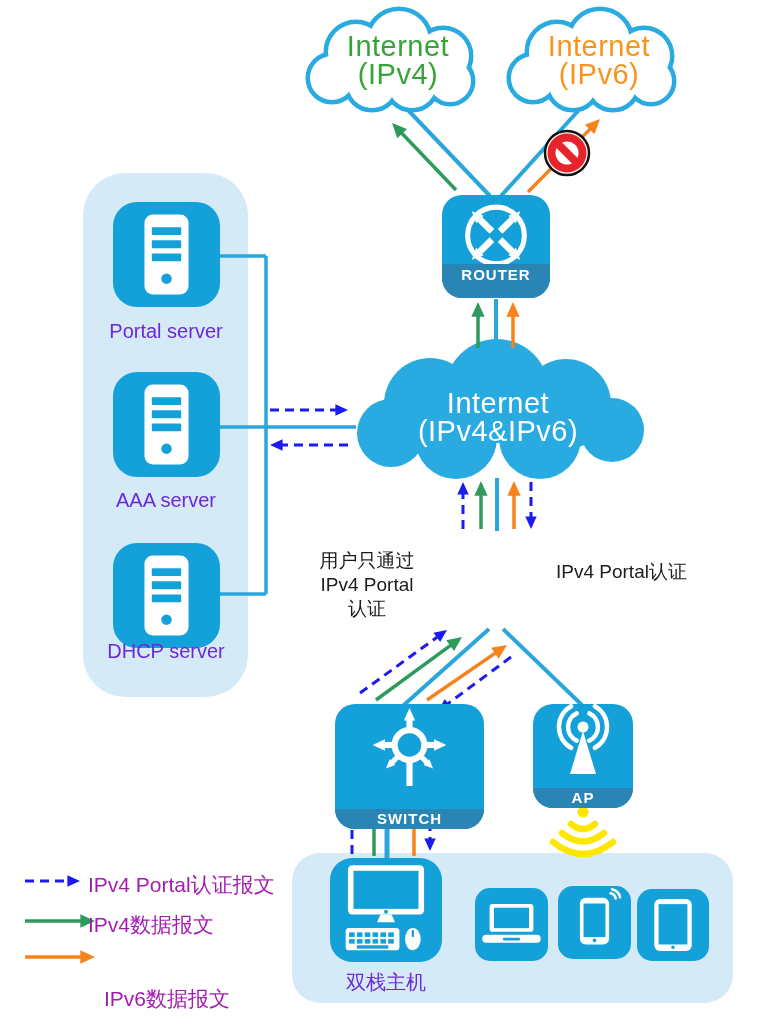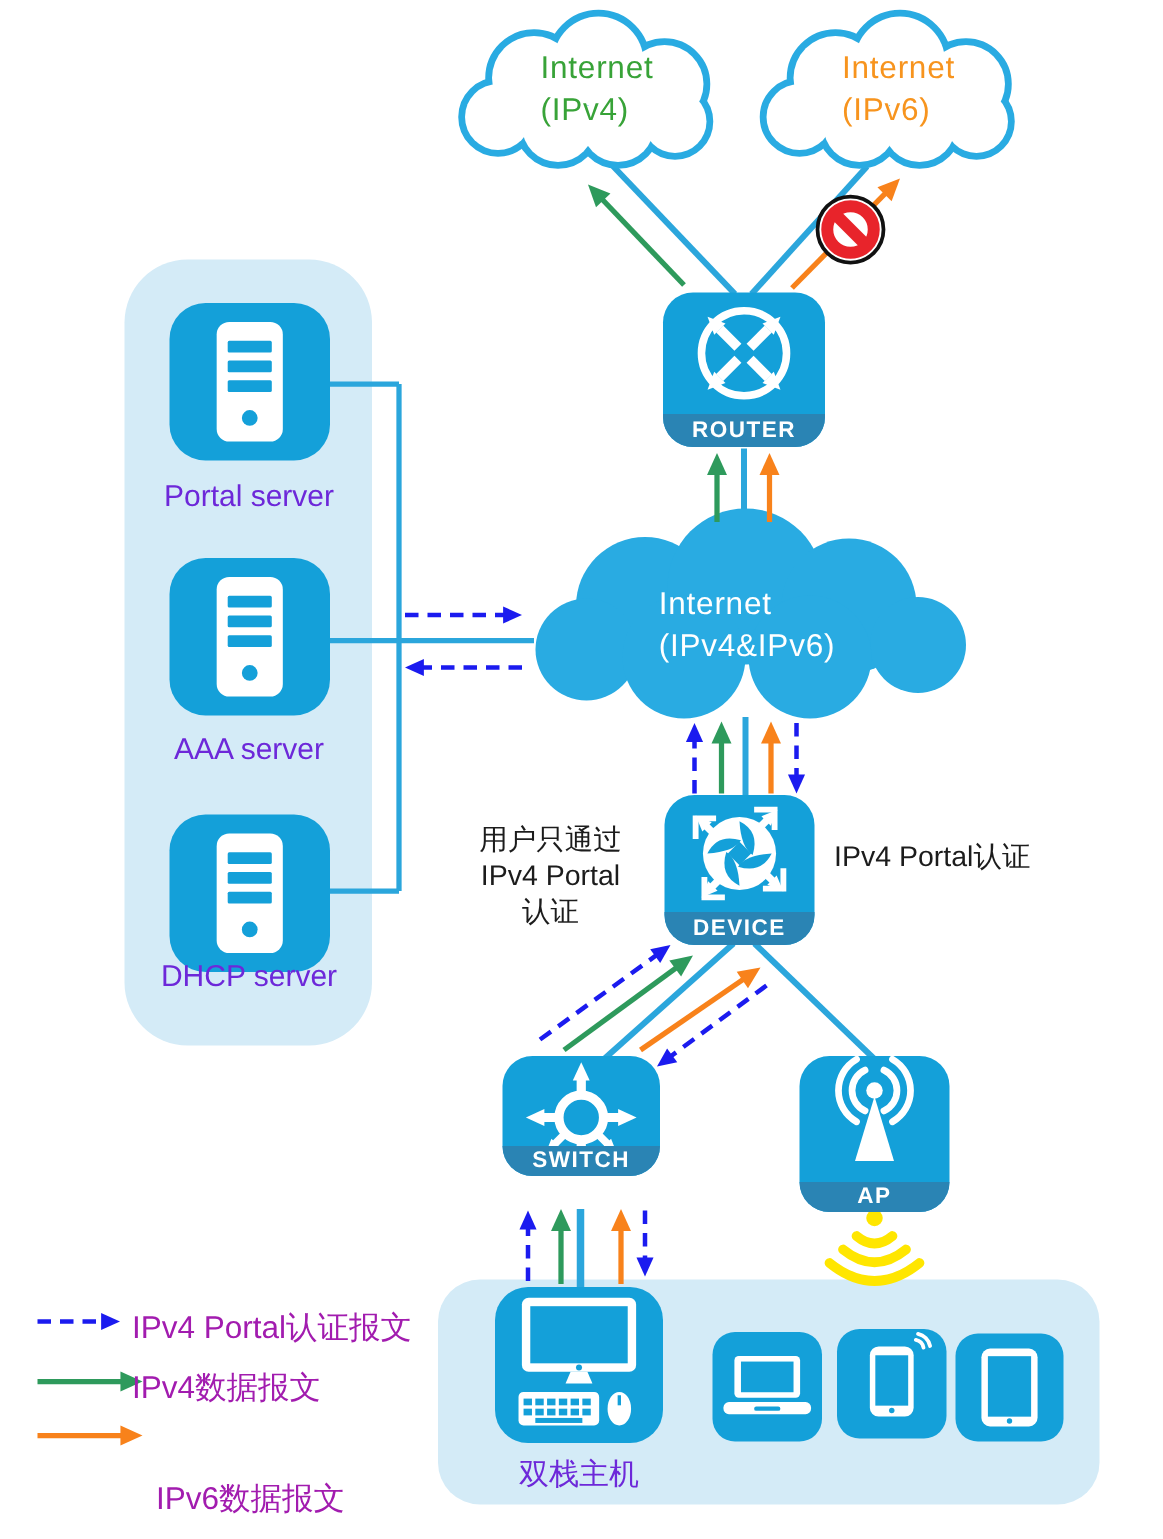--- a/index.html
+++ b/index.html
@@ -2,27 +2,27 @@
 <html><head>
 <meta charset="utf-8">
 <style>
   html,body{margin:0;padding:0;background:#fff;}
   .canvas{position:relative;width:775px;height:1026px;background:#fff;overflow:hidden;
           font-family:"Liberation Sans","DejaVu Sans",sans-serif;color:#222;}
   .layer{position:absolute;left:0;top:0;width:775px;height:1026px;}
   .container{position:absolute;background:#D4EBF7;border-radius:36px;}
   .tile{position:absolute;background:#14A0D9;border-radius:20px;}
   .tile .glyph{position:absolute;left:0;top:0;width:100%;}
-  .band{position:absolute;left:0;right:0;bottom:0;height:22px;background:#2A84B4;
+  .band{position:absolute;left:0;right:0;bottom:0;height:34px;background:#2A84B4;
         border-radius:0 0 20px 20px;color:#fff;font-weight:bold;text-align:center;
         font-size:15px;line-height:22px;letter-spacing:1px;}
   .lbl{position:absolute;transform:translateX(-50%);white-space:nowrap;
        font-size:20px;color:#6d28d9;text-align:center;}
-  .cloud-label{position:absolute;transform:translateX(-50%);text-align:left;
-       font-size:21px;line-height:28px;white-space:nowrap;letter-spacing:0.5px;}
+  .cloud-label{position:absolute;transform:translateX(-50%);text-align:center;
+       font-size:29px;line-height:28px;white-space:nowrap;letter-spacing:0.5px;}
   .ann{position:absolute;font-size:19px;line-height:25px;color:#1c1c1c;}
   .ann.center{transform:translateX(-50%);text-align:center;line-height:24px;}
   .legend-label{position:absolute;font-size:21px;color:#a21caf;white-space:nowrap;}
 </style>
 </head>
 <body>
 
 <div class="canvas">
 
   <div class="container" style="left:83px;top:173px;width:165px;height:524px;border-radius:42px;"></div>
@@ -227,47 +227,22 @@
           <polygon points="26,16 37.8,20.4 30.4,27.8" stroke="none"></polygon>
         </g>
         <use href="#ra" transform="rotate(90 50 40)"></use>
         <use href="#ra" transform="rotate(180 50 40)"></use>
         <use href="#ra" transform="rotate(270 50 40)"></use>
       </g>
     </svg>
     <div class="band">ROUTER</div>
   </div>
 
-  <div class="tile" style="left:443px;top:530px;width:100px;height:100px;">
-    <svg class="glyph" viewBox="0 0 100 80" style="height:78px;">
-      <g fill="#fff" stroke="#fff">
-        <g id="da">
-          <line x1="33" y1="27" x2="27" y2="21" stroke-width="5"></line>
-          <polygon points="20,14 31,18.6 24.6,25" stroke="none"></polygon>
-          <path d="M20,30 L20,16 L34,16" fill="none" stroke-width="4"></path>
-        </g>
-        <use href="#da" transform="rotate(90 50 40)"></use>
-        <use href="#da" transform="rotate(180 50 40)"></use>
-        <use href="#da" transform="rotate(270 50 40)"></use>
-      </g>
-      <circle cx="50" cy="40" r="25" fill="#fff"></circle>
-      <g fill="#14A0D9">
-        <g id="dp">
-            <path d="M50,18 Q64,25 59,41 Q51,36 50,18 Z"></path>
-          </g>
-        <use href="#dp" transform="rotate(90 50 40)"></use>
-        <use href="#dp" transform="rotate(180 50 40)"></use>
-        <use href="#dp" transform="rotate(270 50 40)"></use>
-        <path d="M50,32 L58,40 L50,48 L42,40 Z"></path>
-      </g>
-    </svg>
-    <div class="band">DEVICE</div>
-  </div>
-
-  <div class="tile" style="left:335px;top:704px;width:105px;height:80px;">
+
+  <div class="tile" style="left:335px;top:704px;width:105px;height:125px;padding-left:44px;">
     <svg class="glyph" viewBox="0 0 100 80" style="height:82px;">
       <circle cx="50" cy="40" r="14.5" fill="none" stroke="#fff" stroke-width="6"></circle>
       <g stroke="#fff" fill="#fff">
         <line x1="50" y1="26" x2="50" y2="14" stroke-width="6"></line>
         <polygon points="50,4 55.5,16 44.5,16" stroke="none"></polygon>
         <line x1="36" y1="40" x2="24" y2="40" stroke-width="6"></line>
         <polygon points="14,40 26,34.5 26,45.5" stroke="none"></polygon>
         <line x1="64" y1="40" x2="76" y2="40" stroke-width="6"></line>
         <polygon points="86,40 74,34.5 74,45.5" stroke="none"></polygon>
         <line x1="50" y1="54" x2="50" y2="80" stroke-width="6"></line>

